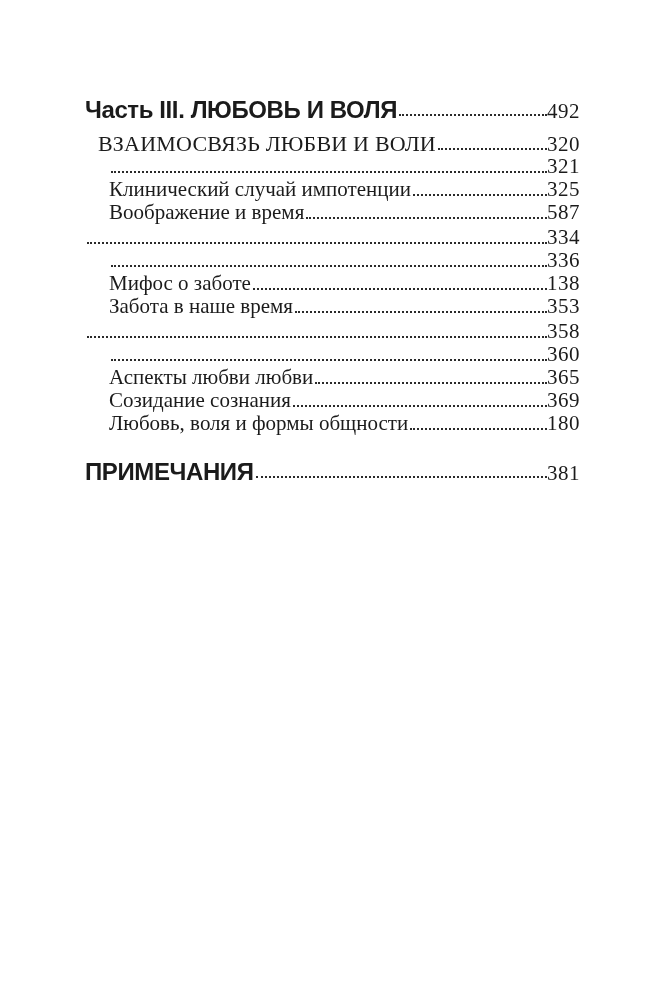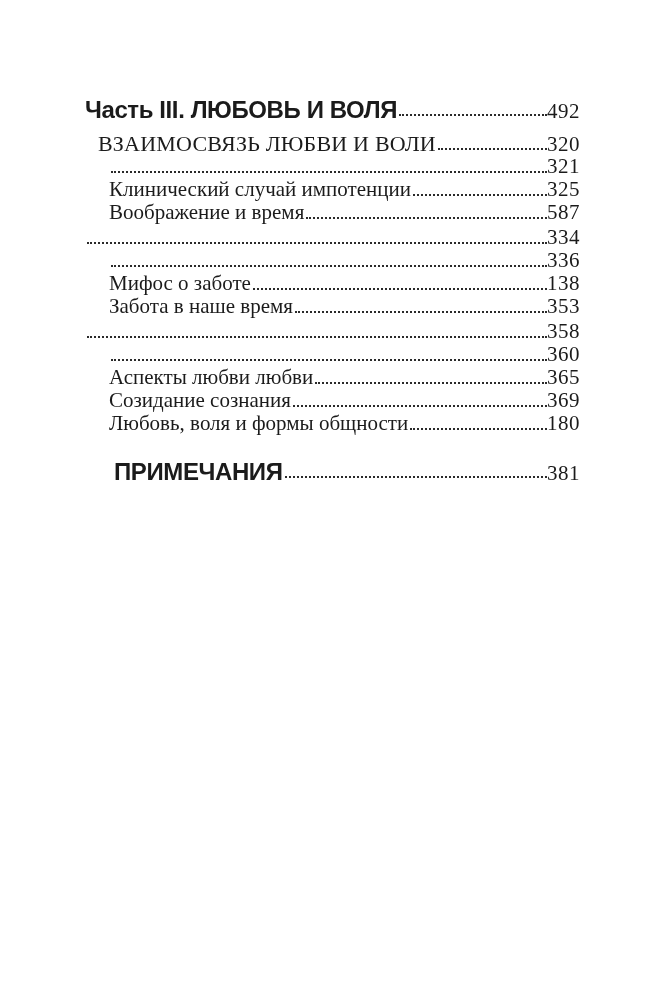--- a/index.html
+++ b/index.html
@@ -29,21 +29,21 @@
     height:23px;
     line-height:23px;
     white-space:nowrap;
   }
   .toc-row.level-1{
     padding-left:24px;
   }
   
   .toc-row.part + .toc-row.section{ margin-top:11px; }
   .toc-row.sub  + .toc-row.section{ margin-top:2px; }
-  .toc-row.sub  + .toc-row.part   { margin-top:25px;margin-left:29px; }
+  .toc-row.sub  + .toc-row.part   { margin-top:25px; }
 
   .toc-label{
     flex:0 0 auto;
   }
   .toc-row.part .toc-label{
     font-family:"Liberation Sans", sans-serif;
     font-weight:700;
     font-size:24px;
     letter-spacing:-0.4px;
   }

